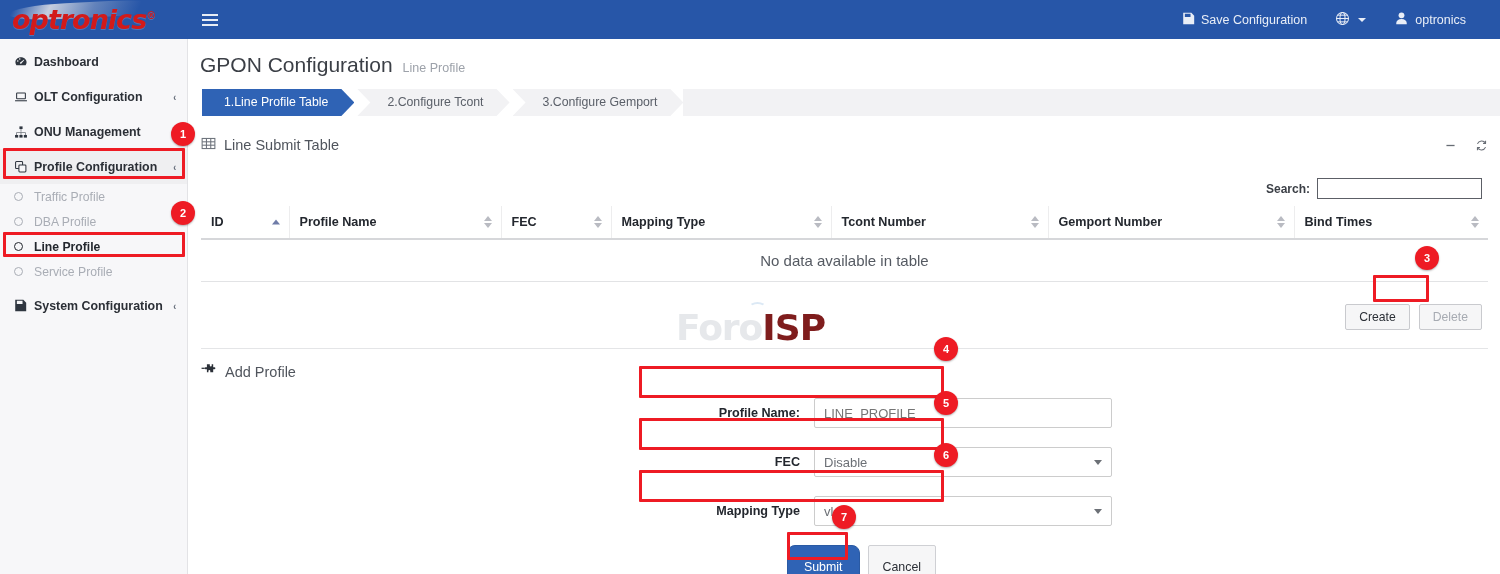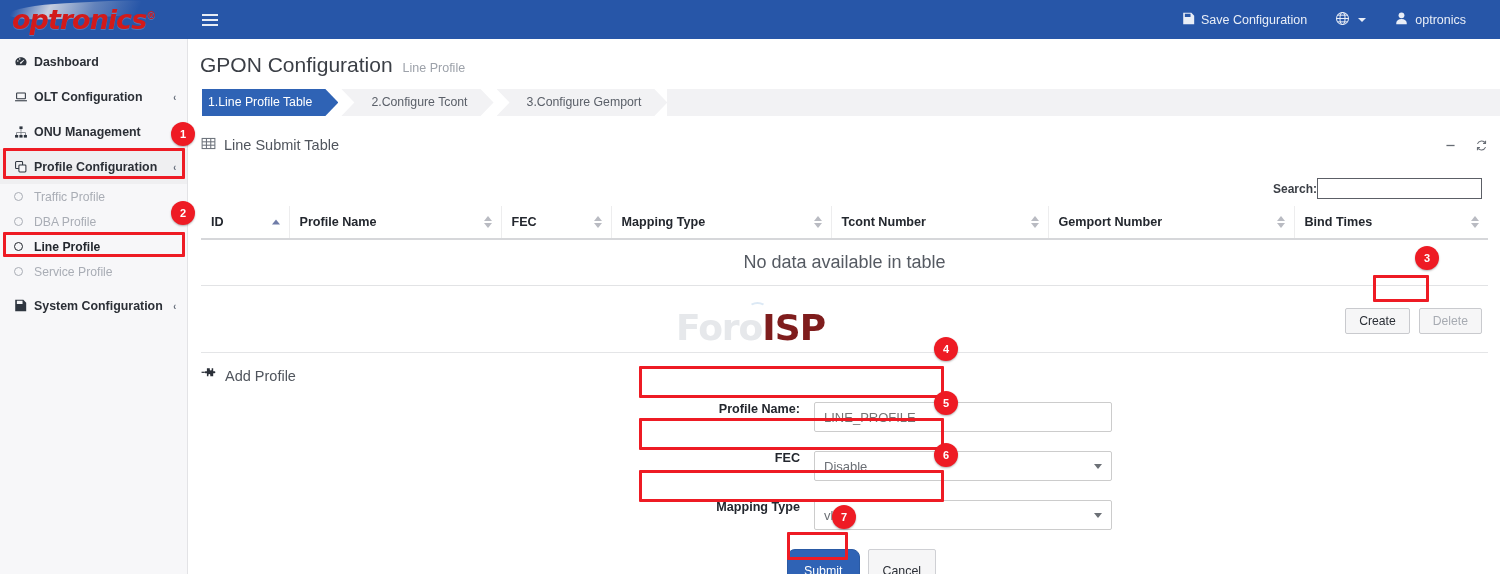--- a/index.html
+++ b/index.html
@@ -106,37 +106,37 @@
   .steps { display: flex; margin: 12px 0 0 13px; height: 27px; }
   .step {
     position: relative; height: 27px; line-height: 27px;
     font-size: 12.3px; padding: 0 26px 0 30px;
     background: #f2f2f4; color: #5b6069; margin-right: 3px;
     clip-path: polygon(0 0, calc(100% - 13px) 0, 100% 50%, calc(100% - 13px) 100%, 0 100%, 13px 50%);
     white-space: nowrap; cursor: pointer;
   }
   .step:first-child {
     clip-path: polygon(0 0, calc(100% - 13px) 0, 100% 50%, calc(100% - 13px) 100%, 0 100%);
-    padding-left: 6px;
+    padding-left: 22px;
   }
   .step.active { background: #2f63b5; color: #fff; }
   .steps-rest { flex: 1; background: #f2f2f4; height: 27px; margin-left: -3px; }
 
   
   .panel { margin: 14px 0 0 0; padding: 0 12px; position: relative; }
   .panel-head { display: flex; align-items: center; height: 30px; }
   .panel-title {
     font-size: 14.5px; color: #50555d; display: flex; align-items: center; gap: 8px;
   }
   .panel-tools { margin-left: auto; display: flex; align-items: center; gap: 18px; color: #676c74; }
   .tool-btn { cursor: pointer; display: inline-flex; }
 
   .search-row {
     display: flex; justify-content: flex-end; align-items: center;
-    margin-top: 18px; padding-right: 6px; 
+    margin-top: 18px; padding-right: 6px; gap: 7px;
   }
   .search-label { font-size: 12px; color: #3b3f46; font-weight: bold; }
   .search-input {
     width: 165px; height: 21px; border: 1px solid #5c5f66;
     background: #fff; outline: none; font-size: 12px; padding: 0 4px;
     font-family: "Liberation Sans", sans-serif;
   }
 
   table.dt { width: 100%; border-collapse: collapse; margin-top: 7px; }
   table.dt th {
@@ -147,21 +147,21 @@
   }
   table.dt th:last-child { border-right: none; }
   .sort-both, .sort-asc {
     position: absolute; right: 9px; top: 50%; transform: translateY(-50%);
     display: inline-flex; flex-direction: column; gap: 2px;
   }
   .tri-up { width:0;height:0;border-left:4px solid transparent;border-right:4px solid transparent;border-bottom:5px solid #b9bbc2; }
   .tri-dn { width:0;height:0;border-left:4px solid transparent;border-right:4px solid transparent;border-top:5px solid #b9bbc2; }
   .sort-asc .tri-up { border-bottom-color: #6f7ca8; }
   table.dt td.empty {
-    text-align: center; font-size: 18px; color: #555a62;
+    text-align: center; font-size: 15px; color: #555a62;
     padding: 12px 0; border-bottom: 1px solid #e2e3e5;
   }
 
   .table-actions {
     display: flex; justify-content: flex-end; gap: 9px;
     margin-top: 22px; padding-right: 6px; position: relative;
   }
   .btn {
     font-size: 12.2px; padding: 5px 13px; border: 1px solid #c9cace;
     background: #f6f6f7; color: #2b2f36; cursor: pointer; border-radius: 2px;
@@ -170,21 +170,21 @@
   .btn.disabled { color: #a7abb2; background: #f6f6f7; cursor: default; }
 
   .divider { border-top: 1px solid #e4e5e7; margin: 18px 0 0 0; }
 
   .form-head {
     display: flex; align-items: center; gap: 9px; padding: 14px 0 0 12px;
     font-size: 14.5px; color: #50555d;
   }
 
   .form { margin-top: 17px; }
-  .form-row { display: flex; align-items: flex-start; margin-bottom: 19px; }
+  .form-row { display: flex; align-items: center; margin-bottom: 19px; }
   .form-label {
     width: 625px; text-align: right; padding-right: 14px;
     font-size: 12.6px; font-weight: bold; color: #23272e;
   }
   .form-ctl { width: 298px; position: relative; }
   .inp, .sel {
     width: 298px; height: 30px; border: 1px solid #ccc;
     background: #fff; font-size: 13px; color: #6c7076; padding: 0 9px;
     font-family: "Liberation Sans", sans-serif; outline: none;
     border-radius: 2px;

